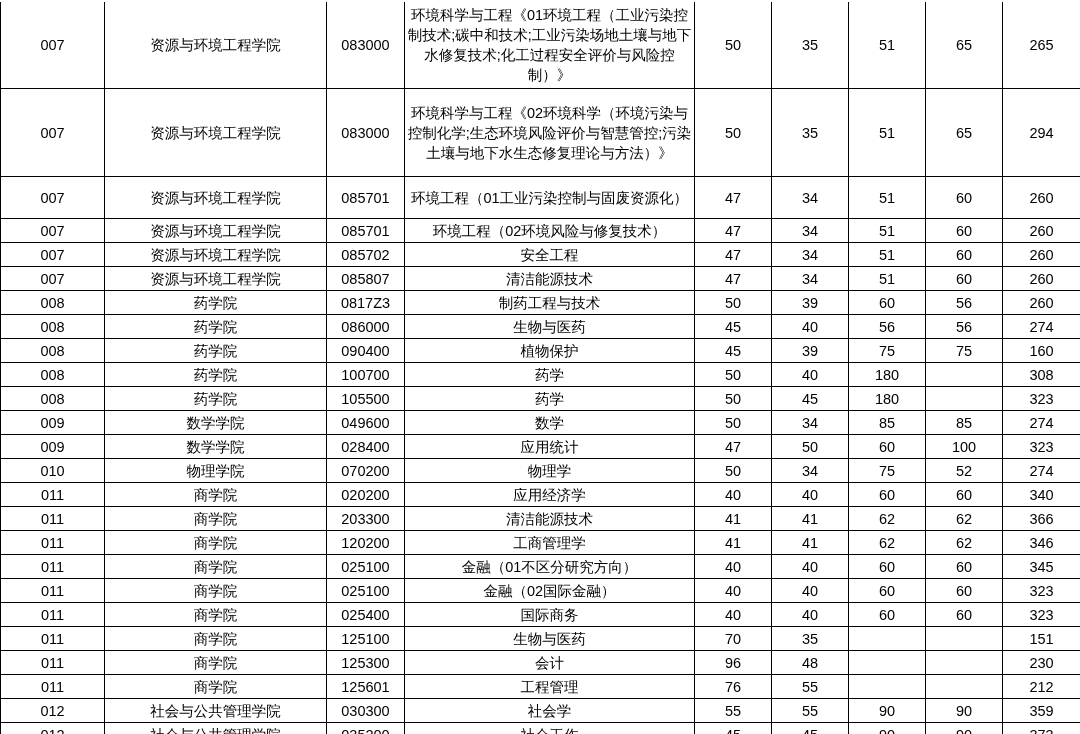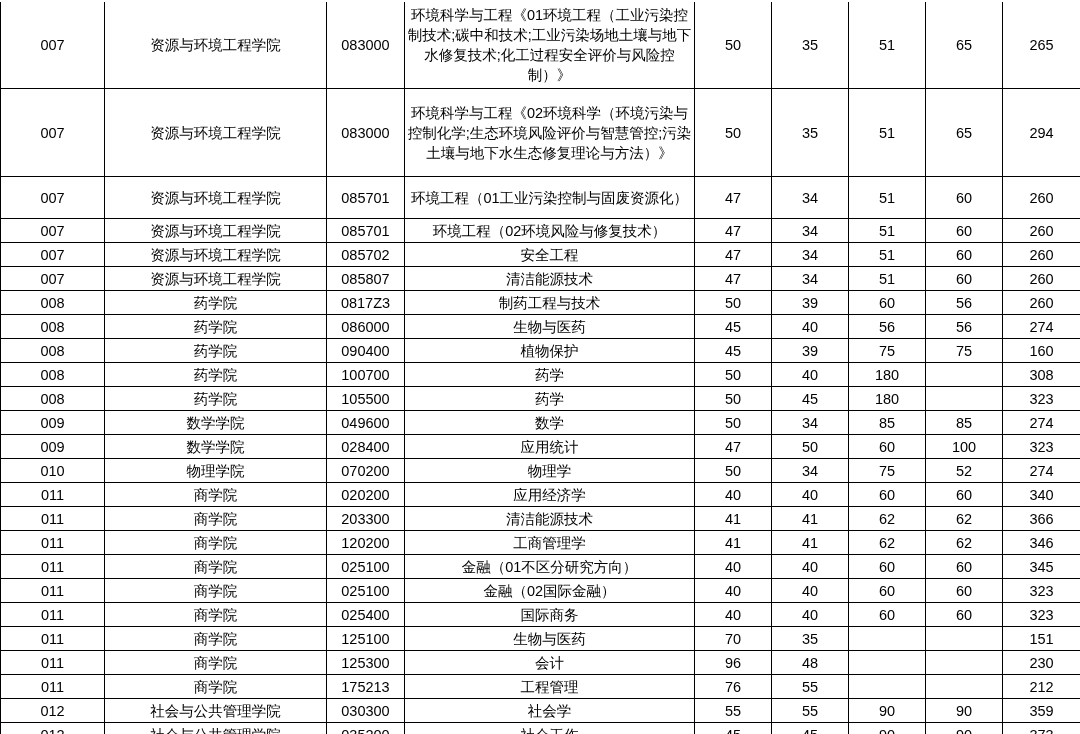--- a/index.html
+++ b/index.html
@@ -318,21 +318,21 @@
           <td class="name-wrap">会计</td>
           <td class="num">96</td>
           <td class="num">48</td>
           <td class="num"></td>
           <td class="num"></td>
           <td class="num">230</td>
         </tr>
         <tr class="row-std">
           <td>011</td>
           <td>商学院</td>
-          <td>175213</td>
+          <td>125601</td>
           <td class="name-wrap">工程管理</td>
           <td class="num">76</td>
           <td class="num">55</td>
           <td class="num"></td>
           <td class="num"></td>
           <td class="num">212</td>
         </tr>
         <tr class="row-std">
           <td>012</td>
           <td>社会与公共管理学院</td>

